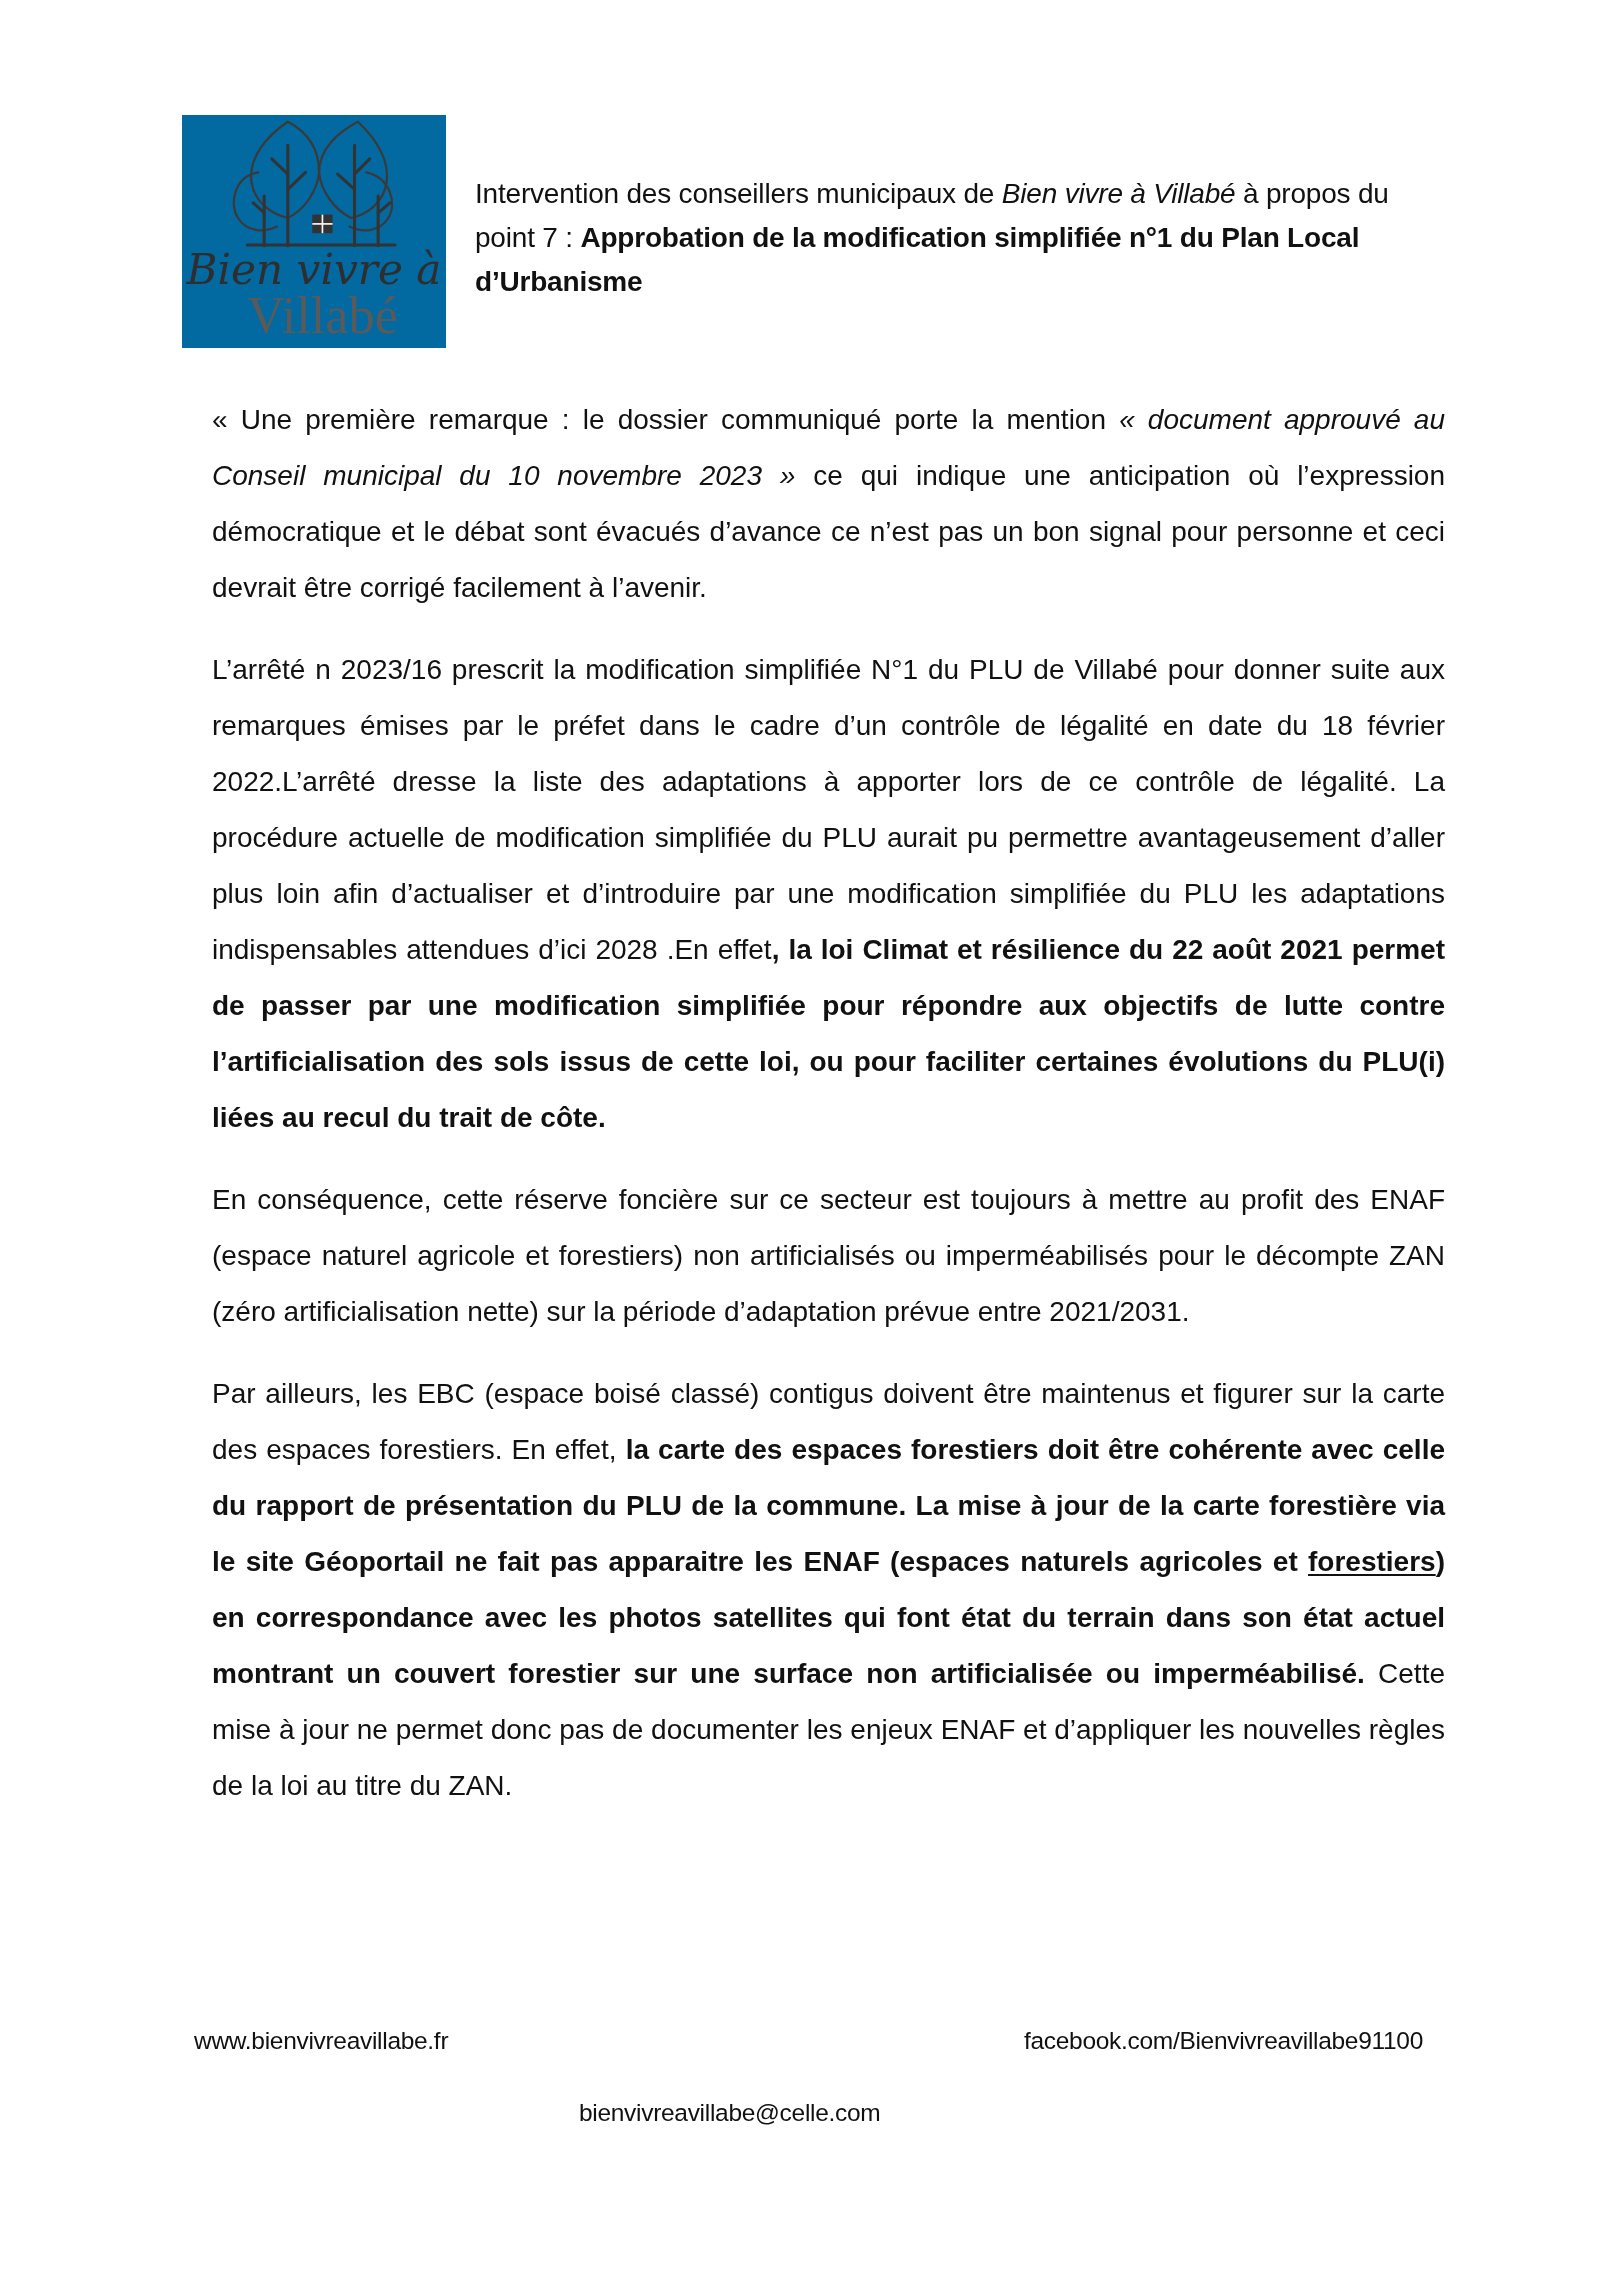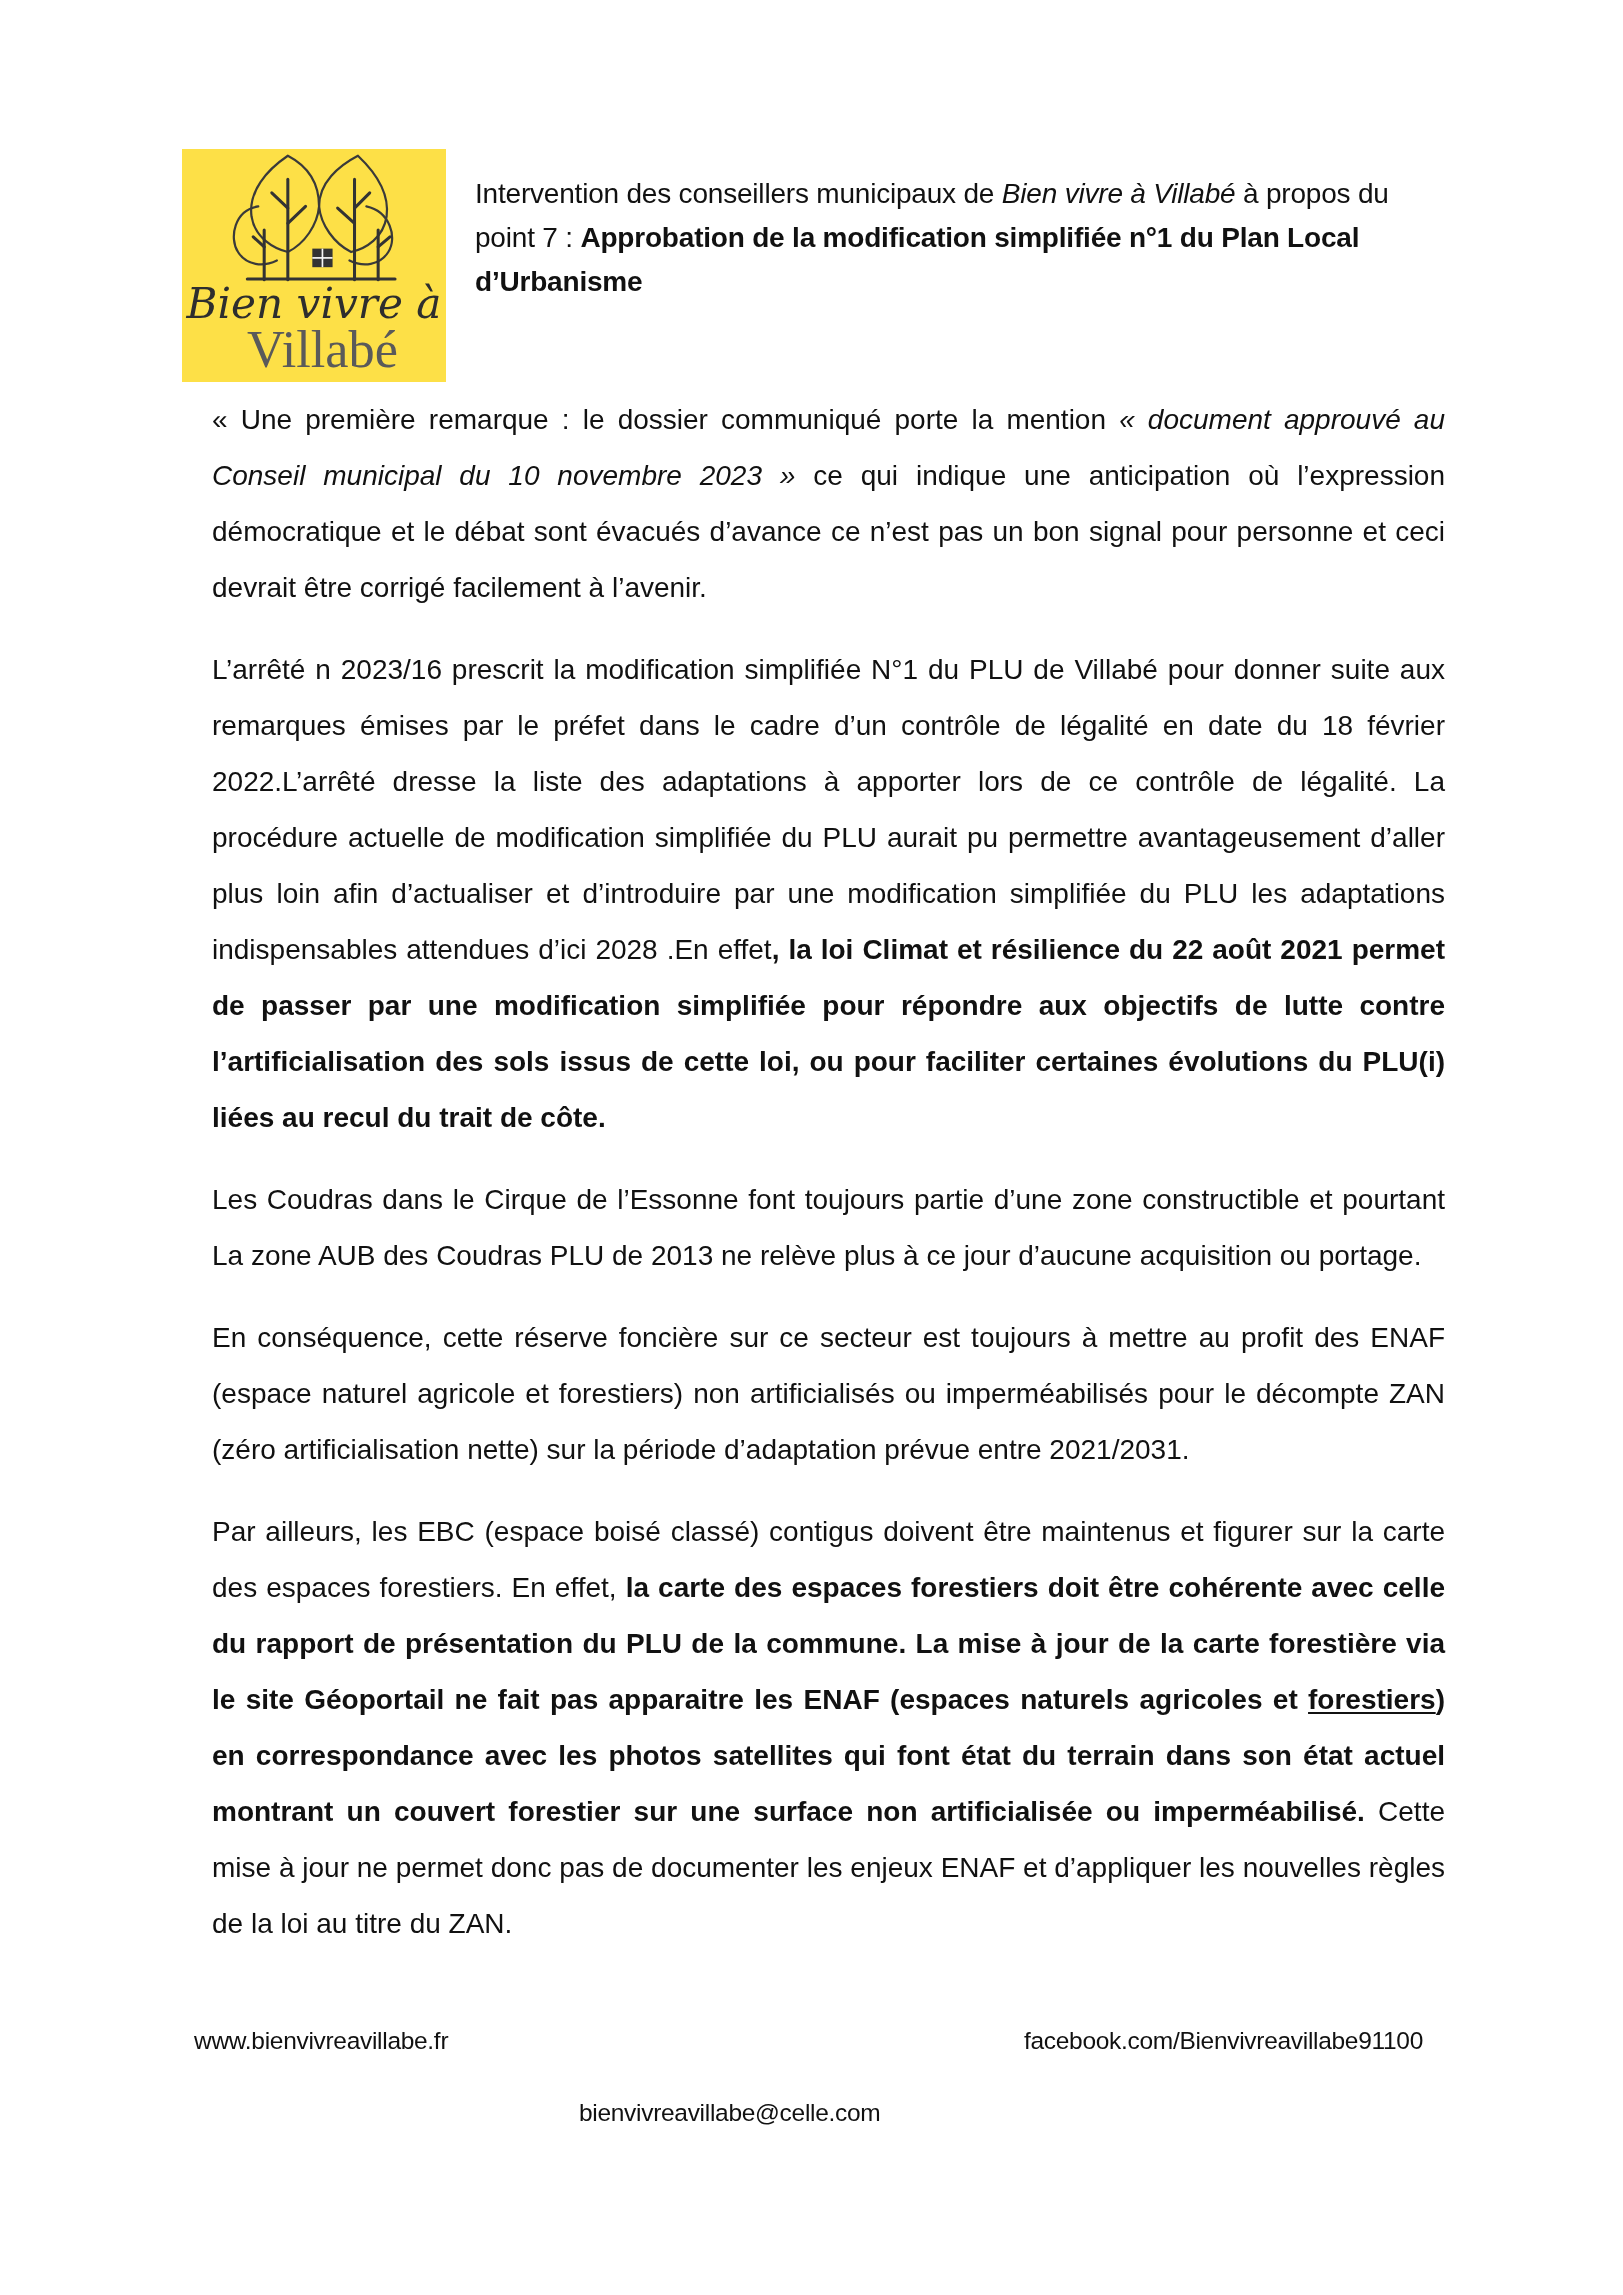--- a/index.html
+++ b/index.html
@@ -1,18 +1,18 @@
 <!DOCTYPE html>
 <html style="font-size:13.5px"><head>
 <meta charset="utf-8">
 <style>
   html, body { margin: 0; padding: 0; background: #ffffff; }
   body { width: 1623px; height: 2295px; position: relative; overflow: hidden;
          font-family: "Liberation Sans", sans-serif; color: #111111; }
-  .logo { position: absolute; left: 182px; top: 149px; width: 264px; height: 233px; background: #fde047; text-decoration: underline; }
+  .logo { position: absolute; left: 182px; top: 115px; width: 264px; height: 233px; background: #0369a1; text-decoration: underline; }
   .logo svg { width: 264px; height: 233px; display: block; }
   .header { position: absolute; left: 475px; top: 172px; width: 964px;
             font-size: 28px; line-height: 44px; letter-spacing: -0.2px; }
   .body-text { position: absolute; left: 212px; top: 392px; width: 1233px;
                font-size: 28px; line-height: 56px; }
   .body-text p { margin: 0 0 26px 0; text-align: justify; text-align-last: left; }
   .i { font-style: italic; text-align: right; }
   .b { font-weight: bold; }
   .u { text-decoration: underline; text-decoration-thickness: 1.7px; text-underline-offset: 3.4px; }
   .footer-item { position: absolute; font-size: 24.5px; color: #111; letter-spacing: -0.3px; }
@@ -66,21 +66,20 @@
   <span>Intervention des conseillers municipaux de </span><span class="i">Bien vivre à Villabé</span><span> à propos du point 7 : </span><span class="b">Approbation de la modification simplifiée n°1 du Plan Local d’Urbanisme</span>
 </div>
 
 <div class="body-text">
   <p>
     <span>« Une première remarque : le dossier communiqué porte la mention </span><span class="i">« document approuvé au Conseil municipal du 10 novembre 2023 »</span><span> ce qui indique une anticipation où l’expression démocratique et le débat sont évacués d’avance ce n’est pas un bon signal pour personne et ceci devrait être corrigé facilement à l’avenir.</span>
   </p>
   <p>
     <span>L’arrêté n 2023/16 prescrit la modification simplifiée N°1 du PLU de Villabé pour donner suite aux remarques émises par le préfet dans le cadre d’un contrôle de légalité en date du 18 février 2022.L’arrêté dresse la liste des adaptations à apporter lors de ce contrôle de légalité. La procédure actuelle  de modification simplifiée du PLU aurait pu permettre avantageusement d’aller plus loin afin d’actualiser et d’introduire  par une modification simplifiée du PLU  les adaptations indispensables attendues d’ici 2028 .En effet</span><span class="b">, la  loi Climat et résilience du 22 août 2021 permet de passer par une modification simplifiée pour répondre aux objectifs de lutte contre l’artificialisation des sols issus de cette loi, ou pour faciliter certaines évolutions du PLU(i) liées au recul du trait de côte.</span>
   </p>
-  <p>Les Coudras dans le Cirque de l’Essonne font toujours partie d’une zone constructible et pourtant La zone AUB des Coudras PLU de 2013 ne relève plus à ce jour d’aucune acquisition ou portage.</p>
   <p>En conséquence, cette réserve foncière sur ce secteur est toujours à mettre au profit des ENAF (espace naturel agricole et forestiers) non artificialisés ou imperméabilisés pour le décompte ZAN (zéro artificialisation nette) sur la période d’adaptation prévue entre 2021/2031.</p>
   <p>
     <span>Par ailleurs, les EBC (espace boisé classé) contigus doivent être maintenus et figurer sur la carte des espaces forestiers. En effet, </span><span class="b">la carte des espaces forestiers doit être cohérente avec celle du rapport de présentation du PLU de la commune. La mise à jour de la carte forestière via le site Géoportail ne fait pas apparaitre les ENAF (espaces naturels agricoles et </span><span class="b u">forestiers</span><span class="b">) en correspondance avec les photos satellites qui font état du terrain dans son état actuel montrant un couvert forestier sur une surface non artificialisée ou imperméabilisé.</span><span> Cette mise à jour ne permet donc pas de documenter les enjeux ENAF et d’appliquer les nouvelles règles de la loi au titre du ZAN.</span>
   </p>
 </div>
 
 <div class="footer-item" id="footer-web">www.bienvivreavillabe.fr</div>
 <div class="footer-item" id="footer-fb">facebook.com/Bienvivreavillabe91100</div>
 <div class="footer-item" id="footer-mail">bienvivreavillabe@celle.com</div>
 

